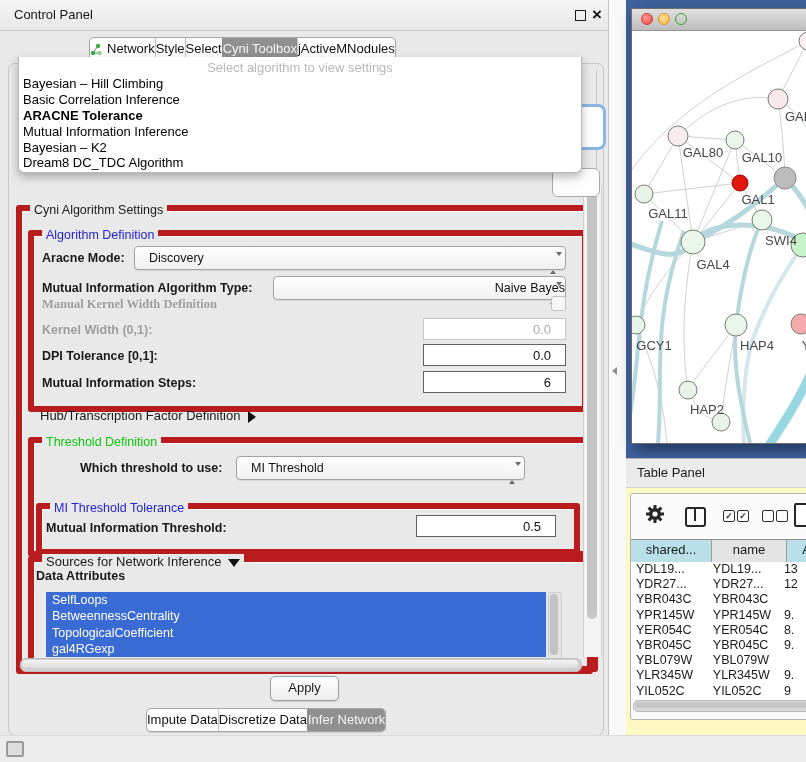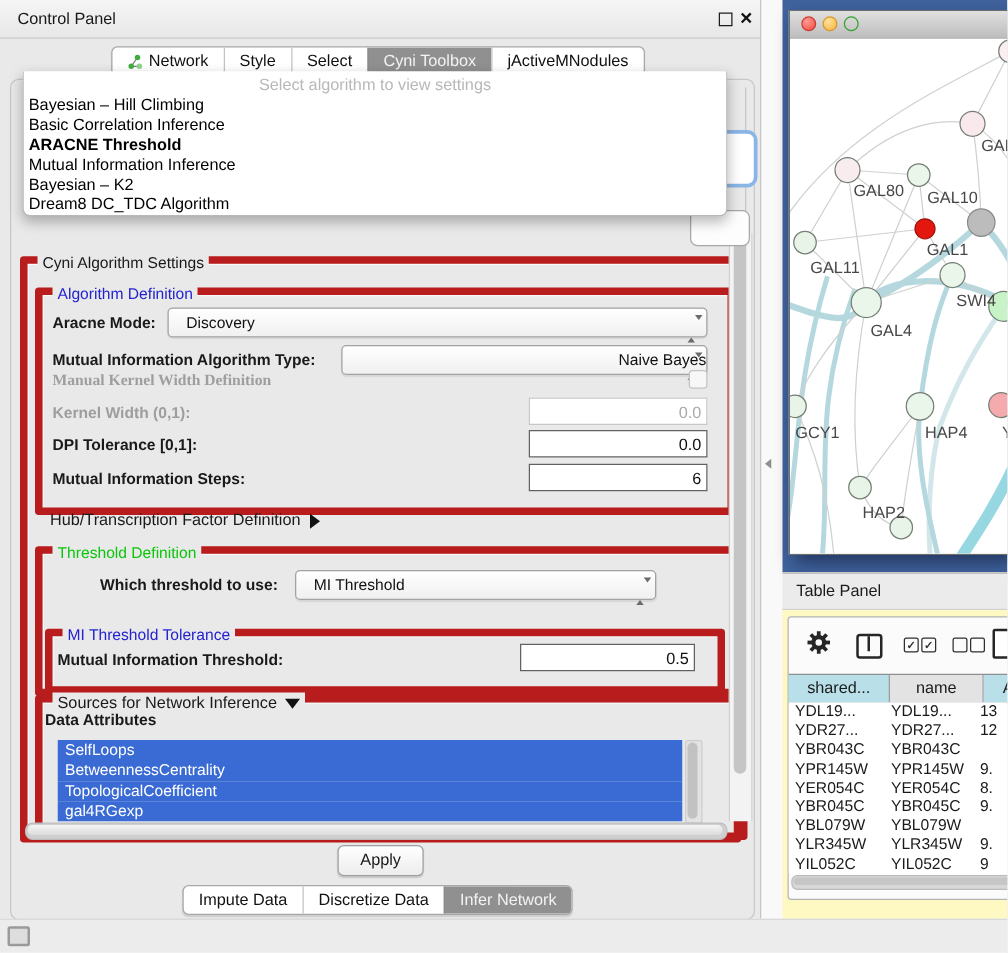--- a/index.html
+++ b/index.html
@@ -11,21 +11,21 @@
       border-right:1px solid #c2c2c2;}
   .cp-titlebar{position:absolute;left:0;top:0;width:608px;height:30px;
       background:linear-gradient(#f5f5f5,#e7e7e7);border-bottom:1px solid #c9c9c9;}
   .cp-title{position:absolute;left:14px;top:0;line-height:30px;font-size:13px;color:#181818;}
   .float-btn{position:absolute;left:575px;top:10px;width:9px;height:9px;border:1.5px solid #1d1d1d;background:transparent;}
   .close-btn{position:absolute;left:592px;top:4px;font-size:17px;font-weight:bold;color:#111;line-height:22px;}
 
   
   .tabgroup{position:absolute;display:flex;border:1px solid #a8a8a8;border-radius:5px;
       overflow:hidden;background:#fff;font-size:13px;height:22px;box-shadow:0 1px 1px rgba(0,0,0,.12);}
-  .tab{display:flex;align-items:center;padding:0 12px;line-height:22px;color:#111;border-left:1px solid #c3c3c3;white-space:nowrap;}
+  .tab{display:flex;align-items:center;padding:0 0;line-height:22px;color:#111;border-left:1px solid #c3c3c3;white-space:nowrap;}
   .tab:first-child{border-left:none;}
   .tab.selected{background:#909090;color:#f3f3f3;border-left-color:#8a8a8a;}
   .tab .ticon{margin-right:5px;display:inline-flex;}
 
   
   .cp-main{position:absolute;left:8px;top:63px;width:594px;height:671px;background:#e9e9e9;
       border:1px solid #c8c8c8;border-radius:7px;}
 
   
   .gb{position:absolute;border:6px solid #b91c1c;border-radius:3px;box-shadow:inset 1px 1px 0 rgba(255,255,255,.7);}
@@ -40,21 +40,21 @@
   .combo{position:absolute;box-sizing:border-box;height:24px;border:1px solid #a3a3a3;border-radius:4px;
       background:linear-gradient(#ffffff,#f0f0f0);font-size:12.5px;line-height:22px;padding-left:14px;color:#111;
       box-shadow:0 1px 1px rgba(0,0,0,.08);}
   .spin{position:absolute;right:7px;top:5px;width:8px;}
   .spin .up{width:0;height:0;border-left:3.5px solid transparent;border-right:3.5px solid transparent;
       border-bottom:4.5px solid #6b6b6b;margin-bottom:2.5px;}
   .spin .dn{width:0;height:0;border-left:3.5px solid transparent;border-right:3.5px solid transparent;
       border-top:4.5px solid #6b6b6b;}
 
   .numfield{position:absolute;box-sizing:border-box;height:22px;text-align:right;font-size:13px;
-      font-family:"Liberation Sans",sans-serif;padding:0 4px;border:1px solid #616161;background:#fff;color:#111;}
+      font-family:"Liberation Sans",sans-serif;padding:0 14px;border:1px solid #616161;background:#fff;color:#111;}
   .numfield.dis{border-color:#c7c7c7;color:#ababab;}
 
   .cb{position:absolute;width:13px;height:13px;border:1px solid #c2c2c2;border-radius:3px;background:#f7f7f7;}
 
   .arrow-right{display:inline-block;width:0;height:0;border-top:6px solid transparent;
       border-bottom:6px solid transparent;border-left:8px solid #111;vertical-align:middle;margin-left:8px;}
   .arrow-down{display:inline-block;width:0;height:0;border-left:6px solid transparent;
       border-right:6px solid transparent;border-top:8px solid #111;vertical-align:middle;margin-left:6px;}
 
   
@@ -252,21 +252,21 @@
         <div class="tab">Impute Data</div>
         <div class="tab">Discretize Data</div>
         <div class="tab selected">Infer Network</div>
       </div>
 
     <div class="dropdown">
       <div class="dd-ph">Select algorithm to view settings</div>
       <div id="dd-items">
           <div class="dd-item">Bayesian – Hill Climbing</div>
           <div class="dd-item">Basic Correlation Inference</div>
-          <div class="dd-item bold">ARACNE Threshold</div>
+          <div class="dd-item bold">ARACNE Tolerance</div>
           <div class="dd-item">Mutual Information Inference</div>
           <div class="dd-item">Bayesian – K2</div>
           <div class="dd-item">Dream8 DC_TDC Algorithm</div>
         </div>
     </div>
   </div>
 
   <div class="divider"></div>
   <div class="div-arrow"></div>
 

